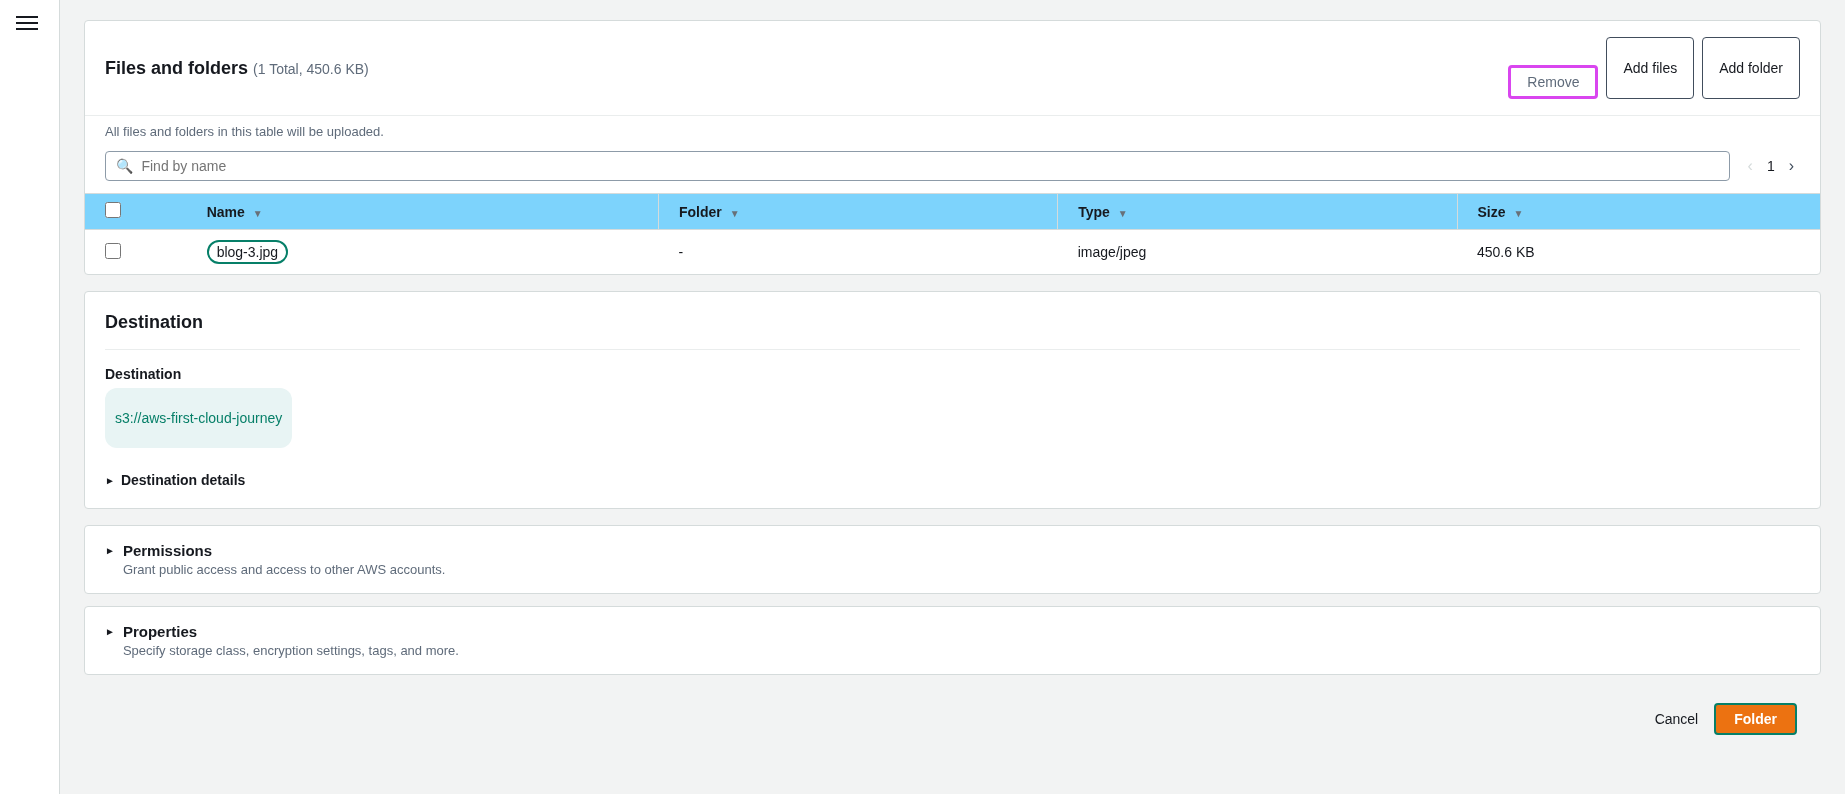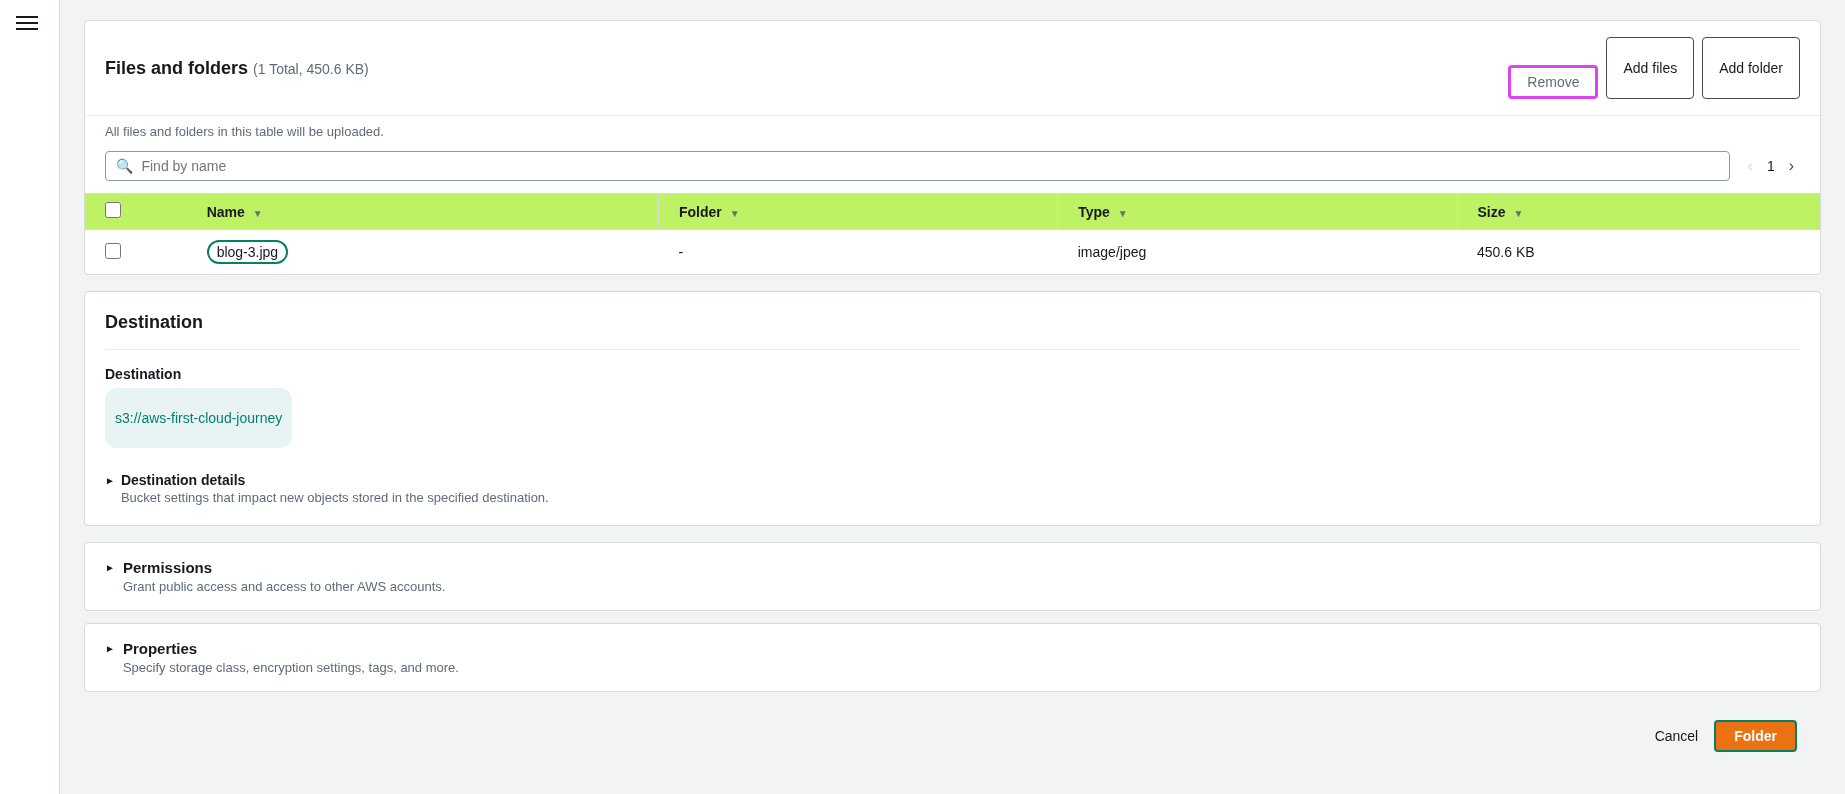--- a/index.html
+++ b/index.html
@@ -158,21 +158,21 @@
       color: #d5dbdb;
       cursor: default;
     }
 
     .table {
       width: 100%;
       border-collapse: collapse;
     }
 
     .table th {
-      background: #bef264;
+      background: #7dd3fc;
       padding: 8px 20px;
       text-align: left;
       font-weight: 700;
       font-size: 14px;
       border-bottom: 1px solid #d5dbdb;
       border-top: 1px solid #d5dbdb;
       color: #16191f;
     }
 
     .table th .sort-icon {
@@ -411,21 +411,20 @@
   <div class="destination-panel">
     <div class="destination-title">Destination</div>
     <hr class="destination-divider">
     <div class="destination-label">Destination</div>
     <a class="destination-link">s3://aws-first-cloud-journey</a>
 
     <div class="expandable-section">
       <span class="expand-icon">►</span>
       <div class="expandable-content">
         <div class="expandable-title">Destination details</div>
-        <div class="expandable-description">Bucket settings that impact new objects stored in the specified destination.</div>
       </div>
     </div>
   </div>
 
   <div class="collapsible-section">
     <div class="collapsible-header">
       <span class="expand-icon">►</span>
       <div>
         <div class="collapsible-label">Permissions</div>
         <div class="collapsible-desc">Grant public access and access to other AWS accounts.</div>

